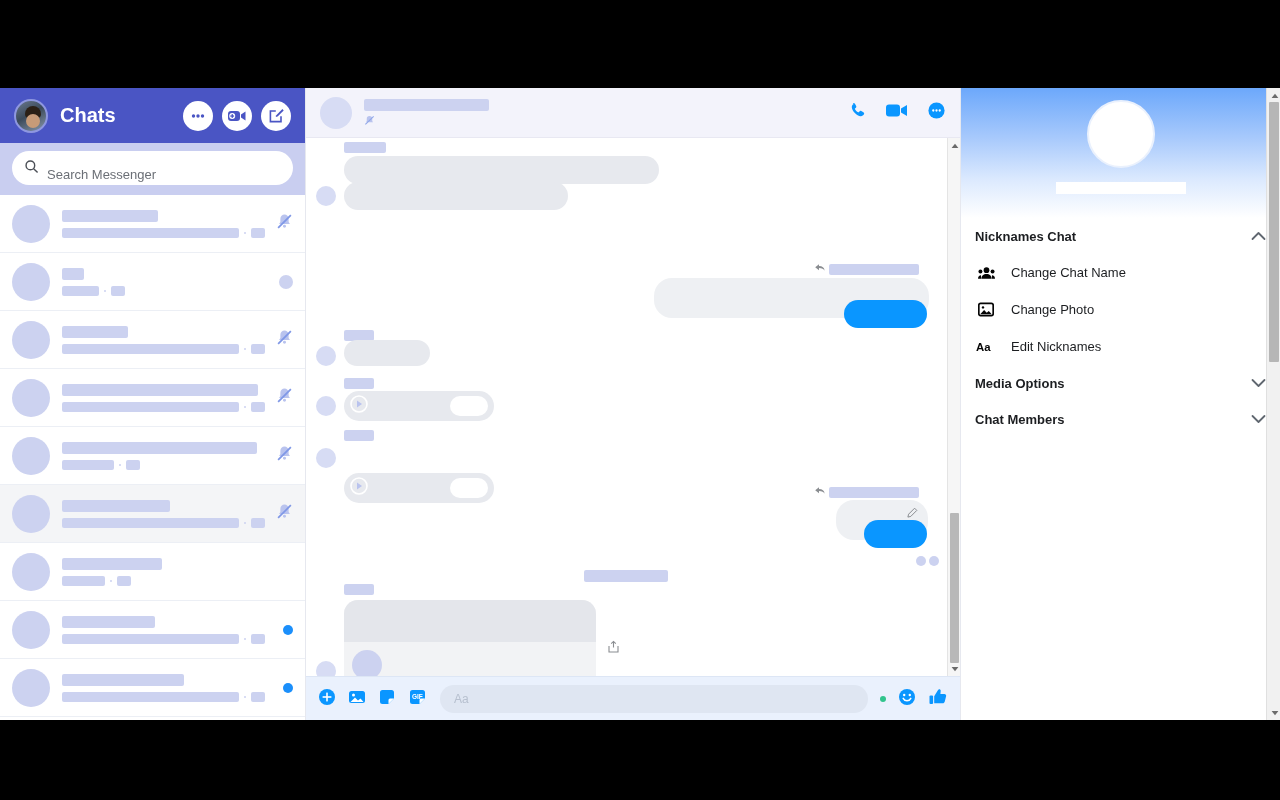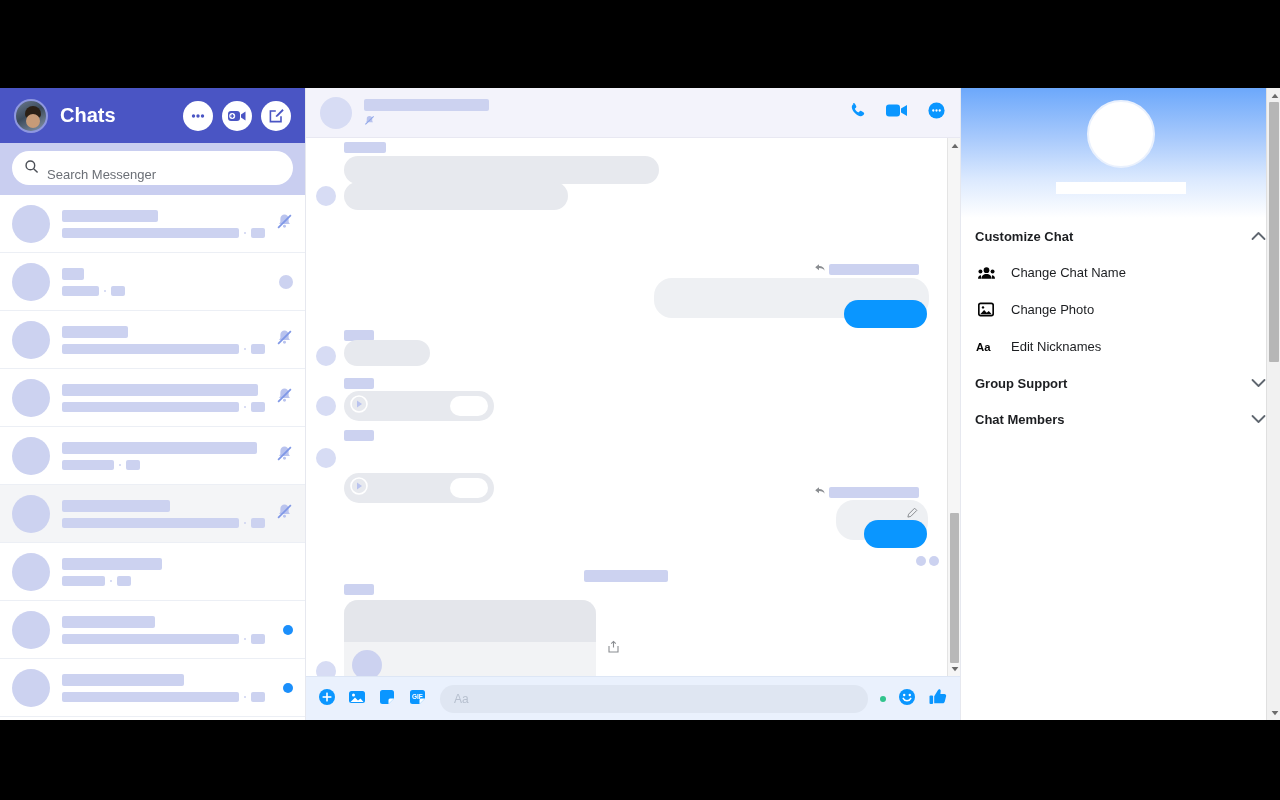--- a/index.html
+++ b/index.html
@@ -606,21 +606,21 @@
   </div>
 
   <div class="details">
     <div class="dt-hero">
       <div class="dt-hero-av"></div>
       <div class="dt-hero-name"></div>
     </div>
 
     <div id="dt-sections">
         <div class="dt-section">
-          <span class="dt-section-title">Customize Chat</span>
+          <span class="dt-section-title">Nicknames Chat</span>
           <span>
             <svg class="chev" width="15" height="10" viewBox="0 0 15 10">
               <path d="M1.5 8L7.5 2l6 6" fill="none" stroke="#606770" stroke-width="1.8" stroke-linecap="round" stroke-linejoin="round"></path>
             </svg>
           </span>
         </div>
         <div class="dt-row">
           <span class="dt-row-icon">
             <svg width="17" height="14" viewBox="0 0 18 14">
               <circle cx="9" cy="4" r="3" fill="#050505"></circle>
@@ -645,21 +645,21 @@
         </div>
         <div class="dt-row">
           <span class="dt-row-icon">
             <svg width="20" height="14" viewBox="0 0 22 14">
               <text x="0" y="11.5" font-family="Liberation Sans, sans-serif" font-size="12.5" font-weight="bold" fill="#050505">Aa</text>
             </svg>
           </span>
           <span class="dt-row-label">Edit Nicknames</span>
         </div>
         <div class="dt-section">
-          <span class="dt-section-title">Group Support</span>
+          <span class="dt-section-title">Media Options</span>
           <span>
             <svg class="chev" width="15" height="10" viewBox="0 0 15 10">
               <path d="M1.5 2L7.5 8l6-6" fill="none" stroke="#606770" stroke-width="1.8" stroke-linecap="round" stroke-linejoin="round"></path>
             </svg>
           </span>
         </div>
         <div class="dt-section">
           <span class="dt-section-title">Chat Members</span>
           <span>
             <svg class="chev" width="15" height="10" viewBox="0 0 15 10">

